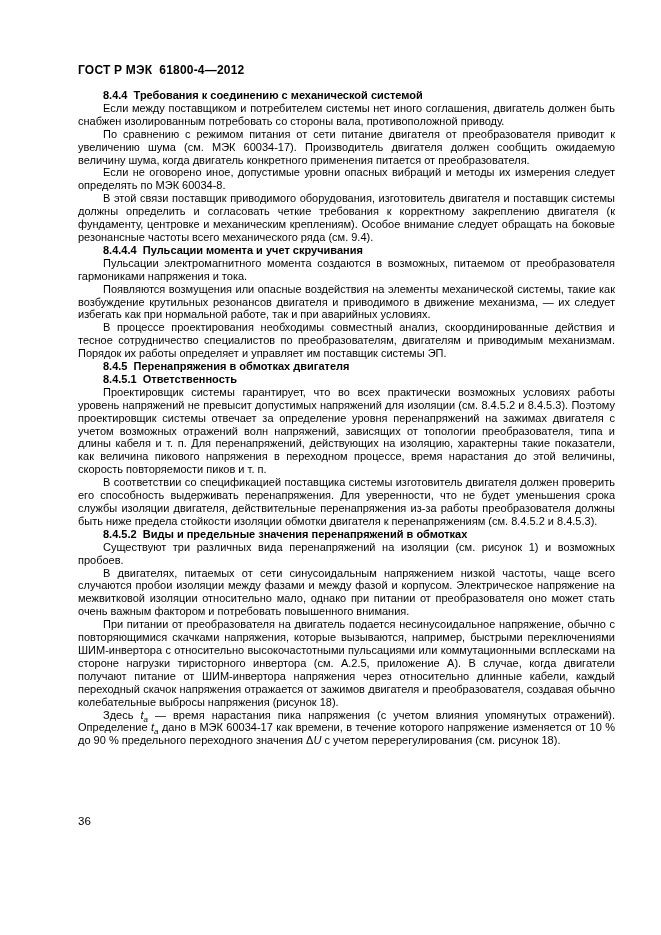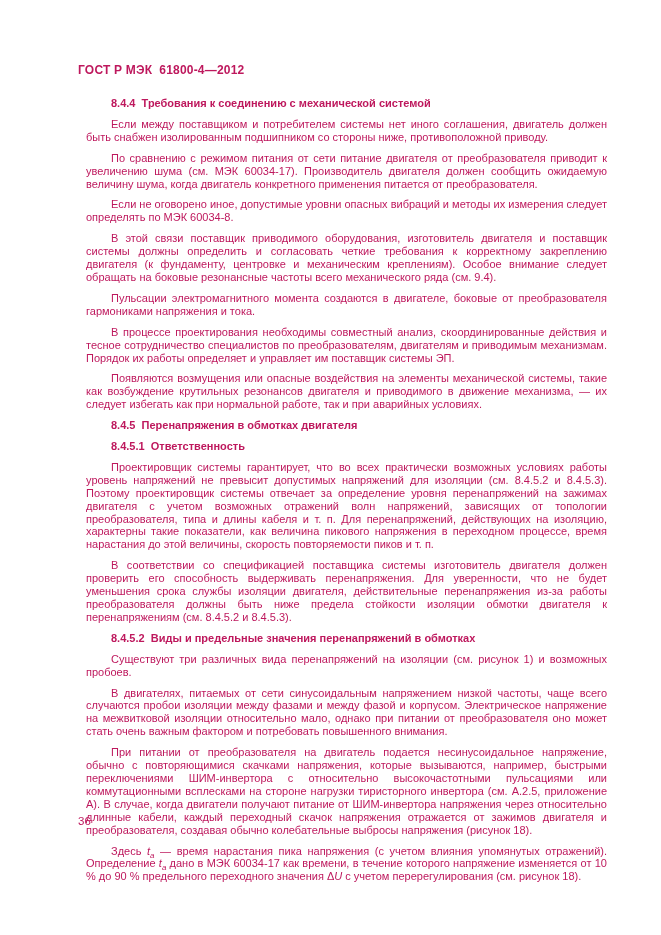--- a/index.html
+++ b/index.html
@@ -2,42 +2,42 @@
 <html lang="ru"><head>
 <meta charset="utf-8">
 <style>
   html, body { margin: 0; padding: 0; background: #ffffff; }
   .page {
     position: relative;
     width: 661px;
     height: 935px;
     background: #ffffff;
     font-family: "Liberation Sans", sans-serif;
-    color: #be185d;
+    color: #000000;
     overflow: hidden;
   }
   .doc-header {
     position: absolute;
     left: 78px;
     top: 63px;
     font-size: 12px;
     font-weight: 700;
     letter-spacing: 0.2px;
     white-space: pre;
   }
   .doc-body {
     position: absolute;
     left: 78px;
     top: 89px;
     width: 537px;
     font-size: 11px;
     line-height: 12.9px;
     text-align: justify;
   }
-  .doc-body p { margin: 8px; }
+  .doc-body p { margin: 0; }
   .block { text-indent: 25px; }
   .heading {
     font-weight: 700;
     text-align: left;
     white-space: pre-wrap;
   }
   .paragraph sub.italic {
     font-style: italic;
     font-size: 72%;
     line-height: 0;
@@ -51,27 +51,28 @@
   }
 </style>
 </head>
 <body>
 
 <div class="page">
   <div class="doc-header">ГОСТ Р МЭК&nbsp; 61800-4—2012</div>
 
   <div class="doc-body">
       <p class="block heading">8.4.4&nbsp; Требования к соединению с механической системой</p>
-      <p class="block paragraph">Если между поставщиком и потребителем системы нет иного соглашения, двигатель должен быть снабжен изолированным подшипником со стороны ниже, противоположной приводу.</p>
+      <p class="block paragraph">Если между поставщиком и потребителем системы нет иного соглашения, двигатель должен быть снабжен изолированным потребовать со стороны вала, противоположной приводу.</p>
       <p class="block paragraph">По сравнению с режимом питания от сети питание двигателя от преобразователя приводит к увеличению шума (см. МЭК 60034-17). Производитель двигателя должен сообщить ожидаемую величину шума, когда двигатель конкретного применения питается от преобразователя.</p>
       <p class="block paragraph">Если не оговорено иное, допустимые уровни опасных вибраций и методы их измерения следует определять по МЭК 60034-8.</p>
       <p class="block paragraph">В этой связи поставщик приводимого оборудования, изготовитель двигателя и поставщик системы должны определить и согласовать четкие требования к корректному закреплению двигателя (к фундаменту, центровке и механическим креплениям). Особое внимание следует обращать на боковые резонансные частоты всего механического ряда (см. 9.4).</p>
-      <p class="block paragraph">Пульсации электромагнитного момента создаются в двигателе, боковые от преобразователя гармониками напряжения и тока.</p>
+      <p class="block heading">8.4.4.4&nbsp; Пульсации момента и учет скручивания</p>
+      <p class="block paragraph">Пульсации электромагнитного момента создаются в возможных, питаемом от преобразователя гармониками напряжения и тока.</p>
+      <p class="block paragraph">Появляются возмущения или опасные воздействия на элементы механической системы, такие как возбуждение крутильных резонансов двигателя и приводимого в движение механизма, — их следует избегать как при нормальной работе, так и при аварийных условиях.</p>
       <p class="block paragraph">В процессе проектирования необходимы совместный анализ, скоординированные действия и тесное сотрудничество специалистов по преобразователям, двигателям и приводимым механизмам. Порядок их работы определяет и управляет им поставщик системы ЭП.</p>
-      <p class="block paragraph">Появляются возмущения или опасные воздействия на элементы механической системы, такие как возбуждение крутильных резонансов двигателя и приводимого в движение механизма, — их следует избегать как при нормальной работе, так и при аварийных условиях.</p>
       <p class="block heading">8.4.5&nbsp; Перенапряжения в обмотках двигателя</p>
       <p class="block heading">8.4.5.1&nbsp; Ответственность</p>
       <p class="block paragraph">Проектировщик системы гарантирует, что во всех практически возможных условиях работы уровень напряжений не превысит допустимых напряжений для изоляции (см. 8.4.5.2 и 8.4.5.3). Поэтому проектировщик системы отвечает за определение уровня перенапряжений на зажимах двигателя с учетом возможных отражений волн напряжений, зависящих от топологии преобразователя, типа и длины кабеля и т. п. Для перенапряжений, действующих на изоляцию, характерны такие показатели, как величина пикового напряжения в переходном процессе, время нарастания до этой величины, скорость повторяемости пиков и т. п.</p>
       <p class="block paragraph">В соответствии со спецификацией поставщика системы изготовитель двигателя должен проверить его способность выдерживать перенапряжения. Для уверенности, что не будет уменьшения срока службы изоляции двигателя, действительные перенапряжения из-за работы преобразователя должны быть ниже предела стойкости изоляции обмотки двигателя к перенапряжениям (см. 8.4.5.2 и 8.4.5.3).</p>
       <p class="block heading">8.4.5.2&nbsp; Виды и предельные значения перенапряжений в обмотках</p>
       <p class="block paragraph">Существуют три различных вида перенапряжений на изоляции (см. рисунок 1) и возможных пробоев.</p>
       <p class="block paragraph">В двигателях, питаемых от сети синусоидальным напряжением низкой частоты, чаще всего случаются пробои изоляции между фазами и между фазой и корпусом. Электрическое напряжение на межвитковой изоляции относительно мало, однако при питании от преобразователя оно может стать очень важным фактором и потребовать повышенного внимания.</p>
       <p class="block paragraph">При питании от преобразователя на двигатель подается несинусоидальное напряжение, обычно с повторяющимися скачками напряжения, которые вызываются, например, быстрыми переключениями ШИМ-инвертора с относительно высокочастотными пульсациями или коммутационными всплесками на стороне нагрузки тиристорного инвертора (см. А.2.5, приложение А). В случае, когда двигатели получают питание от ШИМ-инвертора напряжения через относительно длинные кабели, каждый переходный скачок напряжения отражается от зажимов двигателя и преобразователя, создавая обычно колебательные выбросы напряжения (рисунок 18).</p>
       <p class="block paragraph"><span>Здесь </span><i>t</i><sub class="italic">а</sub><span> — время нарастания пика напряжения (с учетом влияния упомянутых отражений). Определение </span><i>t</i><sub class="italic">а</sub><span> дано в МЭК 60034-17 как времени, в течение которого напряжение изменяется от 10 % до 90 % предельного переходного значения Δ</span><i>U</i><span> с учетом перерегулирования (см. рисунок 18).</span></p>
     </div>

